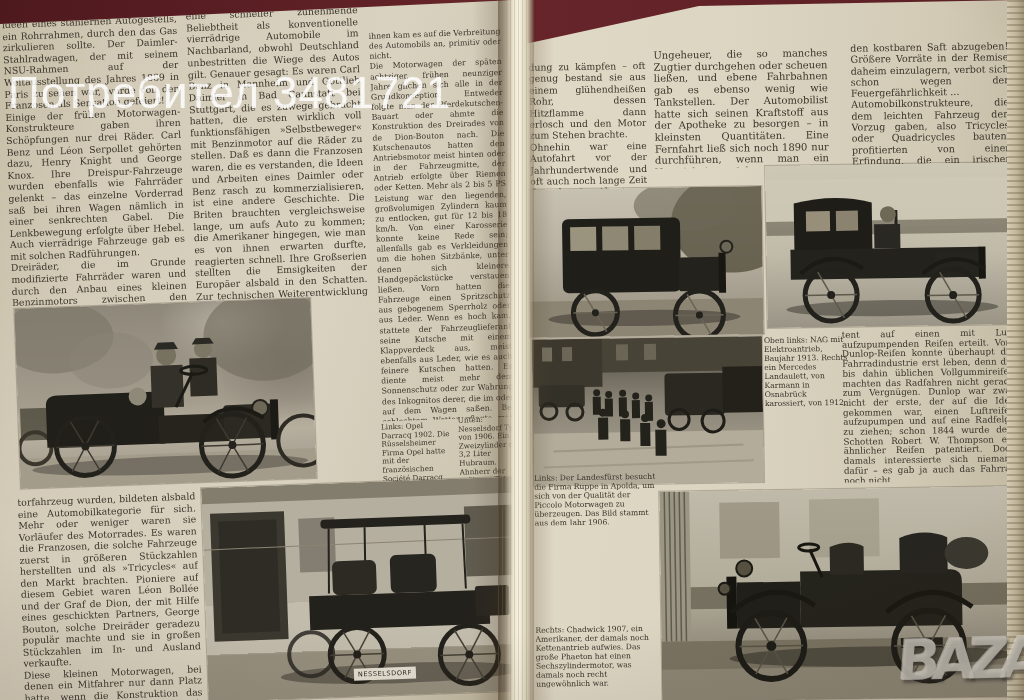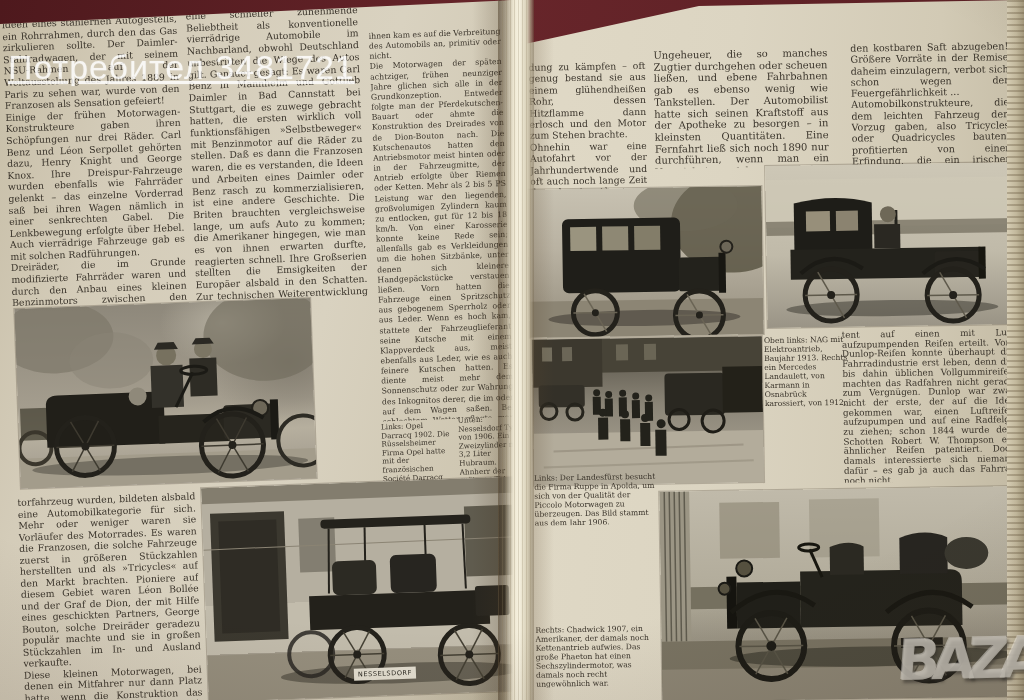--- a/index.html
+++ b/index.html
@@ -61,23 +61,23 @@
   
   .gutter{position:absolute;left:498px;top:0;width:36px;height:700px;z-index:5;
     background:repeating-linear-gradient(90deg,rgba(140,125,95,0.25) 0 1px,rgba(0,0,0,0) 1px 4px),
       linear-gradient(90deg,rgba(50,35,20,0.45) 0%,rgba(90,75,50,0.18) 18%,#ece5d0 42%,#f7f2e0 58%,#d9d1b9 80%,rgba(100,85,60,0.35) 100%);}
   .edge-right{position:absolute;left:1007px;top:0;width:17px;height:700px;z-index:5;
     background:repeating-linear-gradient(180deg,rgba(105,90,65,0.35) 0 2px,rgba(0,0,0,0) 2px 6px),
       linear-gradient(90deg,#d6cdb4 0%,#c2b89c 55%,#a3987c 100%);}
   .vignette{position:absolute;left:0;top:0;width:100%;height:100%;z-index:8;pointer-events:none;
     background:radial-gradient(120% 95% at 45% 38%,rgba(0,0,0,0) 55%,rgba(43,26,15,0.14) 80%,rgba(30,17,9,0.32) 100%);}
   
-  .wm-user{position:absolute;left:8px;top:48px;z-index:9;font-family:"Liberation Sans",sans-serif;
-    font-size:34px;font-weight:400;color:rgba(255,255,255,0.8);white-space:nowrap;letter-spacing:1px;
-    text-shadow:0 0 2px rgba(255,255,255,0.25);text-decoration:underline;}
+  .wm-user{position:absolute;left:8px;top:68px;z-index:9;font-family:"Liberation Sans",sans-serif;
+    font-size:44px;font-weight:400;color:rgba(255,255,255,0.8);white-space:nowrap;letter-spacing:1px;
+    text-shadow:0 0 2px rgba(255,255,255,0.25);}
   .wm-logo{position:absolute;left:898px;top:626px;z-index:9;font-family:"DejaVu Sans",sans-serif;
     font-size:56px;font-weight:800;letter-spacing:-8px;color:rgba(186,181,170,0.78);
     transform:skewX(-6deg) rotate(-1.5deg);
     text-shadow:2px 3px 3px rgba(50,45,40,0.55),-1px -1px 0 rgba(235,232,225,0.5);}
 </style>
 </head>
 <body>
 
 <div class="scene">
 

